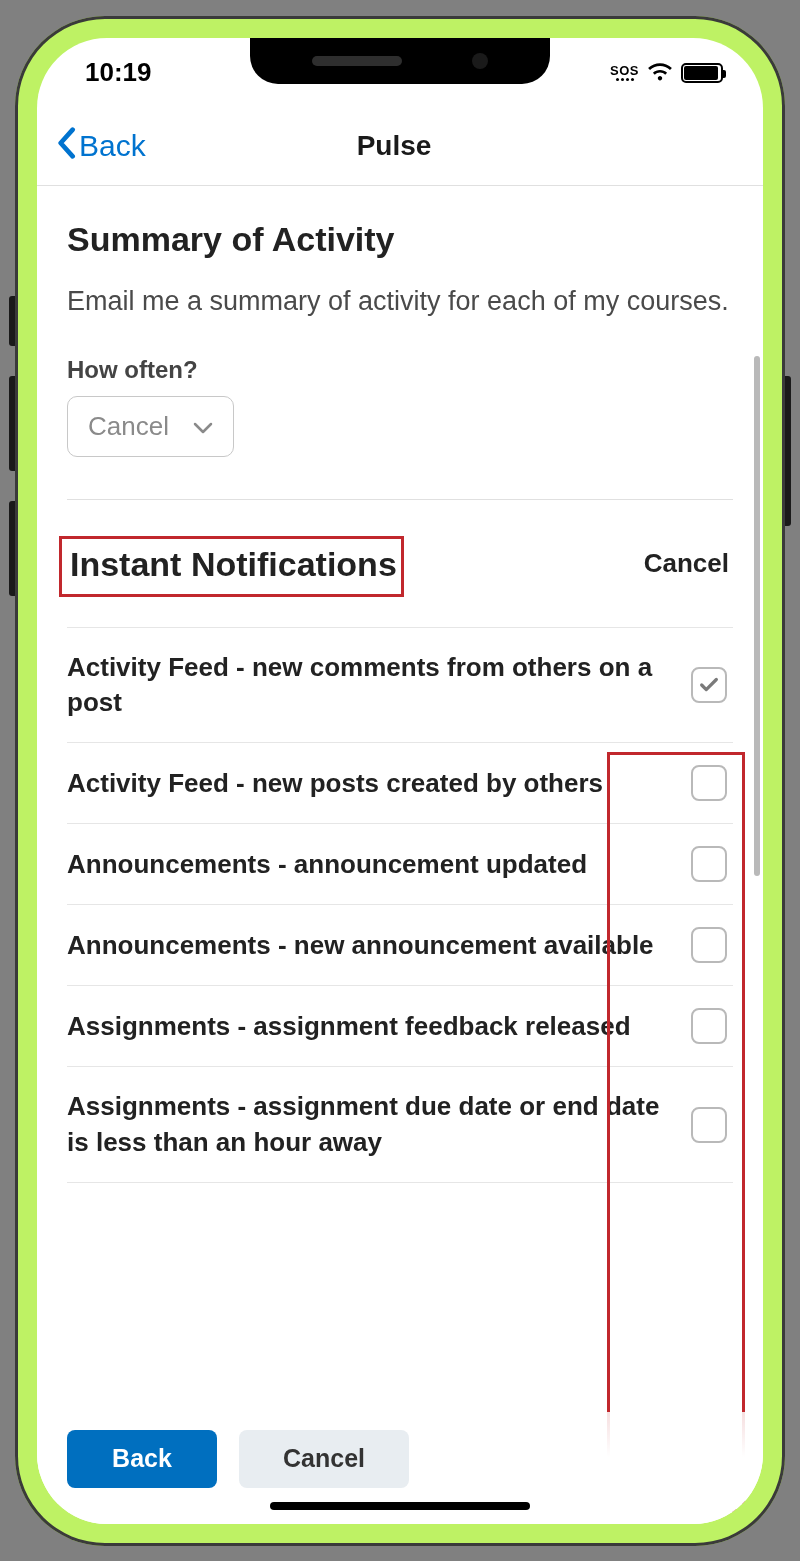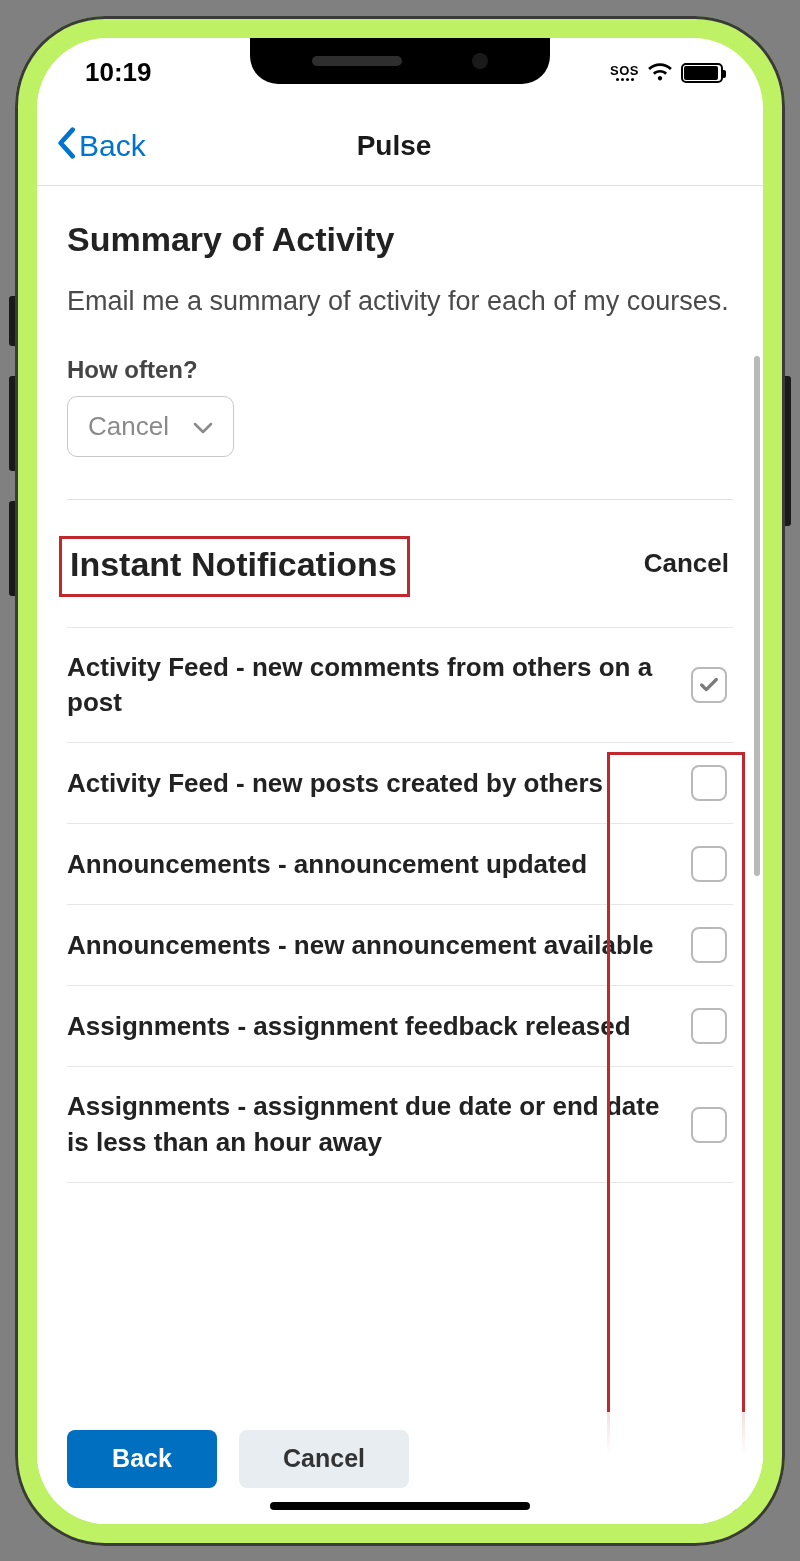--- a/index.html
+++ b/index.html
@@ -114,21 +114,21 @@
     border: 1.5px solid #c8c8c8; border-radius: 10px;
     padding: 14px 20px; color:#8a8a8a; font-size: 26px;
     background:#fff;
   }
   .divider { border: none; border-top: 1px solid #e0e0e0; margin: 42px 0 36px 0; }
   .instant-heading {
     font-size: 34px; font-weight:700; color:#222;
   }
   .red-box-heading {
     border: 3px solid #c1282d;
-    padding: 6px 10px 10px 8px;
+    padding: 6px 4px 10px 8px;
     margin-left: -8px;
     display:inline-block;
   }
   .table-wrap { margin-top: 30px; }
   .email-header {
     text-align:right; font-weight:700; font-size:26px; color:#222;
     padding-right: 4px; padding-bottom: 18px;
   }
   .notif-row {
     display:flex; align-items:center; justify-content:space-between;

